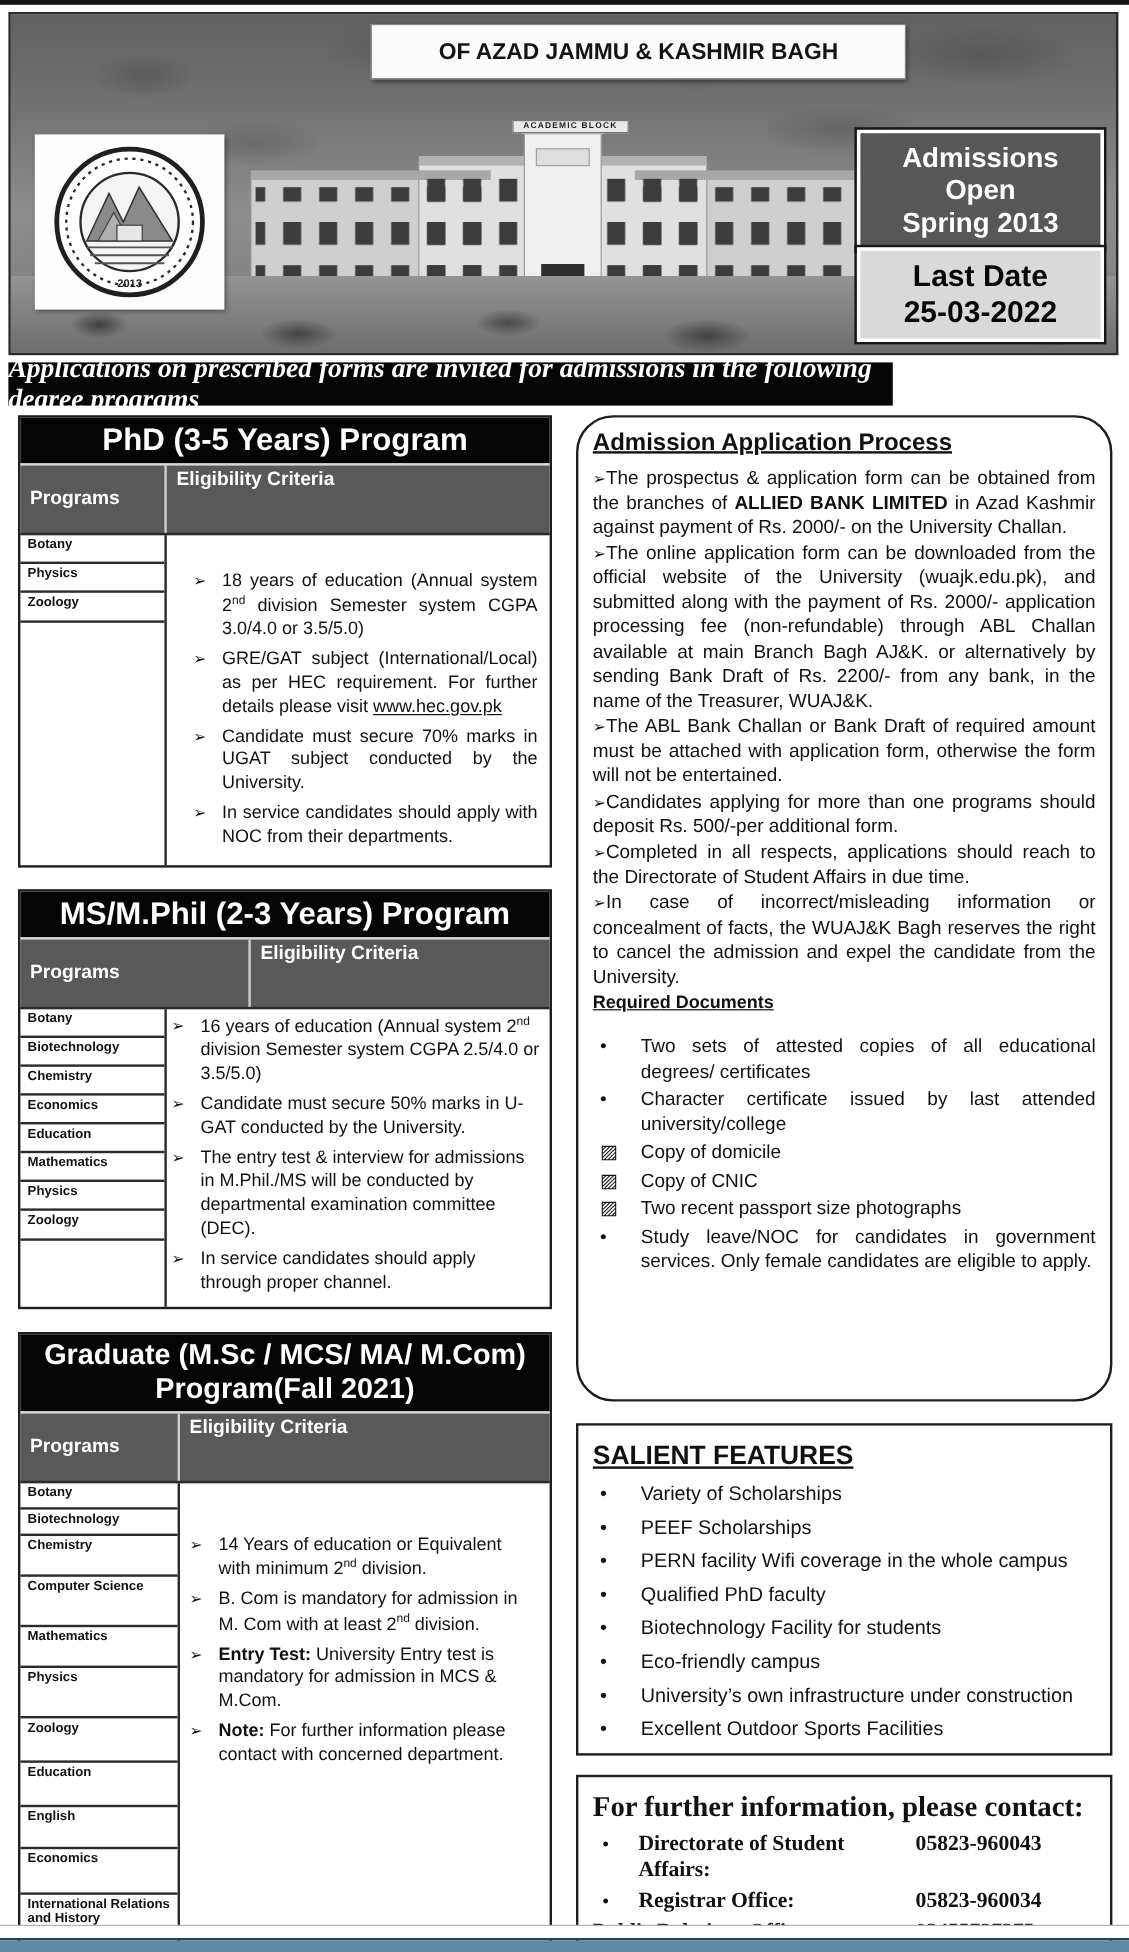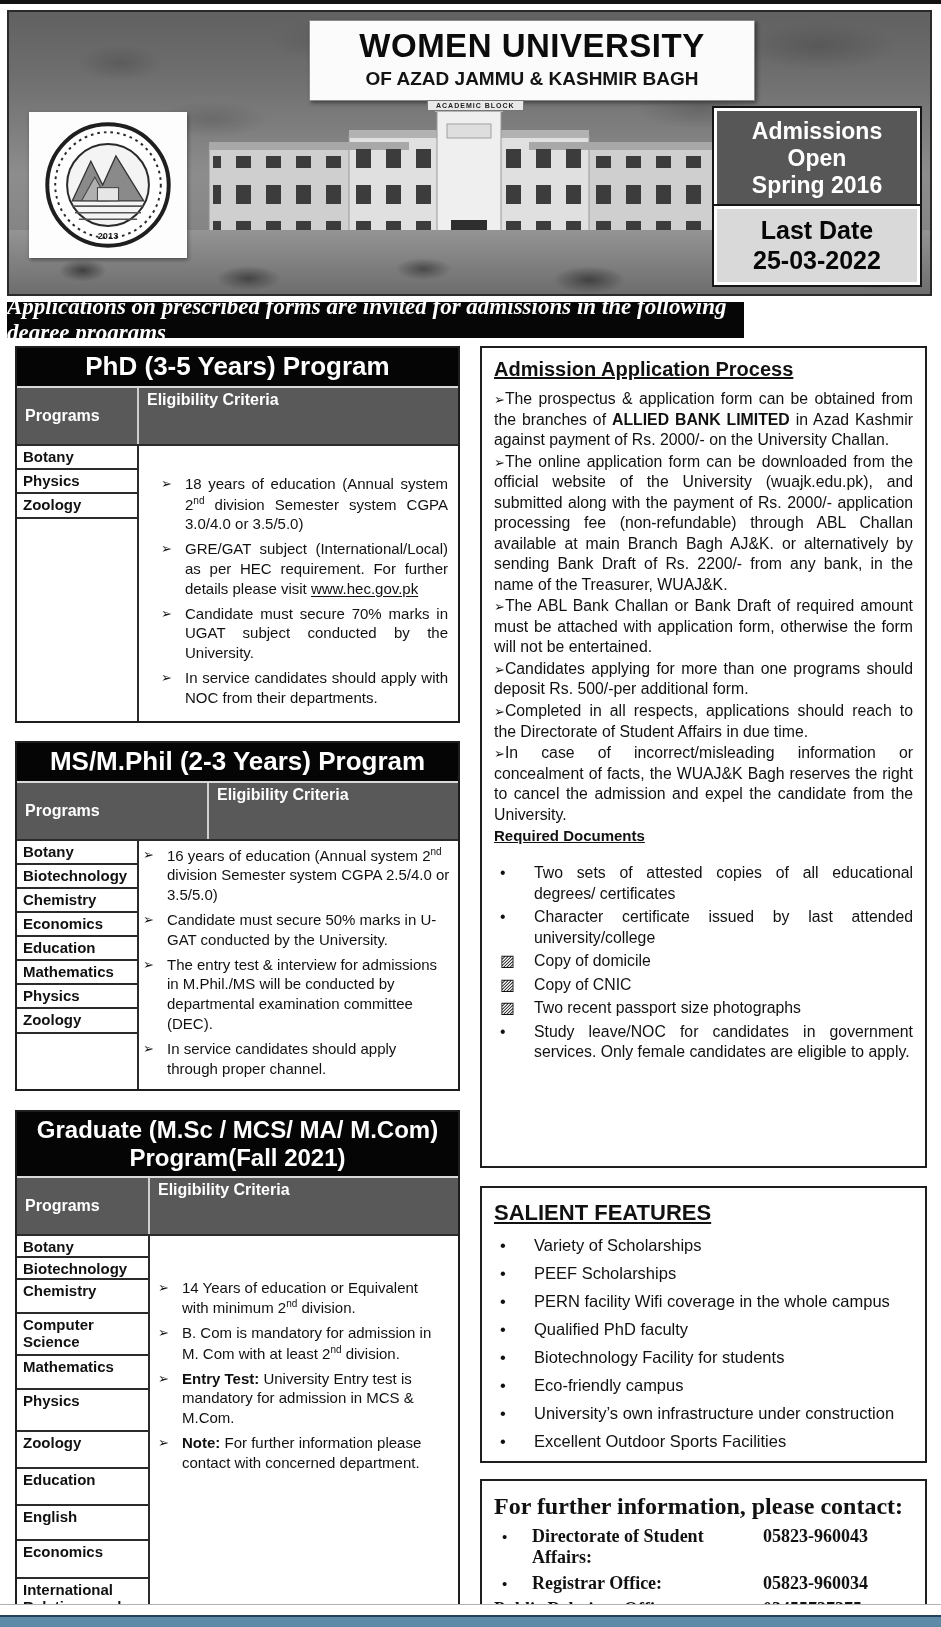--- a/index.html
+++ b/index.html
@@ -48,36 +48,36 @@
   .t2{margin-bottom:19px;}
   .ptable .title{background:#050505;color:#fff;font-weight:bold;text-align:center;padding:4px 2px;font-size:26px;line-height:1.15;}
   .ptable .title .tline2{font-size:24px;}
   .g-title{font-size:24px !important;}
   .thead{display:flex;background:#595959;color:#fff;font-weight:bold;font-size:16px;border-top:2px solid #d9d9d9;border-bottom:2px solid #2b2b2b;}
   .thead .hc1{padding:19px 8px;border-right:2px solid #cfcfcf;box-sizing:border-box;}
   .thead .hc2{flex:1;padding:3px 8px;}
   .w122{width:122px;} .w192{width:192px;} .w133{width:133px;}
   .tbody{display:flex;}
   .progcol{border-right:2px solid #2b2b2b;box-sizing:border-box;}
-  .pcell{border-bottom:2px solid #2b2b2b;font-weight:bold;font-size:15px;padding:2px 6px;box-sizing:border-box;line-height:1.15;}
+  .pcell{border-bottom:2px solid #2b2b2b;font-weight:bold;font-size:11px;padding:2px 6px;box-sizing:border-box;line-height:1.15;}
   .eligcell{flex:1;box-sizing:border-box;}
   .crit{display:flex;margin-bottom:5px;font-size:15px;line-height:1.32;}
   .crit .arr{width:24px;flex:none;font-size:13px;padding-top:1px;}
   .crit .ctext{flex:1;text-align:justify;padding-right:4px;}
   .elig-phd{padding:28px 6px 8px 22px;min-height:262px;}
   .elig-ms{padding:4px 4px 6px 4px;min-height:218px;}
   .elig-grad{padding:42px 6px 8px 8px;}
   .body-phd{min-height:262px;} .body-ms{min-height:218px;} .body-grad{min-height:474px;}
   .bedrow{display:flex;border-top:2px solid #2b2b2b;}
   .bedrow .bc1{width:133px;border-right:2px solid #2b2b2b;font-weight:bold;font-size:15px;padding:8px 6px;box-sizing:border-box;}
   .bedrow .bc2{flex:1;font-weight:bold;font-size:14.5px;padding:8px 8px;}
 
   
   .box{border:2px solid #1e1e1e;box-sizing:border-box;padding:8px 12px;background:#fff;}
-  .box-process{height:822px;overflow:hidden;}
+  .box-process{height:822px;overflow:hidden;border-radius:31px;}
   .box-features{height:277px;margin-top:18px;overflow:hidden;}
   .box-contact{height:146px;margin-top:16px;overflow:hidden;font-family:"Liberation Serif",serif;}
   .proc-head{font-size:20px;font-weight:bold;text-decoration:underline;margin:2px 0 8px;}
   .proc-p{font-size:15.8px;line-height:1.3;text-align:justify;margin-bottom:1px;}
   .proc-p .arr2{font-size:13px;}
   .docs-head{font-size:15px;font-weight:bold;text-decoration:underline;margin:2px 0 19px;}
   .doc-row{display:flex;font-size:15.8px;line-height:1.3;margin-bottom:3px;}
   .doc-row .dg{width:34px;flex:none;padding-left:6px;}
   .doc-row .dt{flex:1;text-align:justify;}
   .feat-head{font-size:22px;font-weight:bold;text-decoration:underline;margin:4px 0 10px;}
@@ -124,42 +124,41 @@
       <rect x="238" y="6" width="64" height="154" fill="#efefef" stroke="#9a9a9a"></rect>
       <rect x="236" y="0" width="68" height="8" fill="#b5b5b5"></rect>
       <rect x="252" y="116" width="36" height="44" fill="#2e2e2e"></rect>
       <rect x="248" y="20" width="44" height="14" fill="#dedede" stroke="#a0a0a0"></rect>
       <rect x="0" y="158" width="540" height="4" fill="#707070"></rect>
     </svg>
     <div class="grass"></div>
     <div class="bushes"></div>
 
     <div class="title-box">
-      <div class="uni-name">WOMEN UNIVERSITY</div>
       <div class="uni-sub">OF AZAD JAMMU &amp; KASHMIR BAGH</div>
     </div>
 
     <div class="academic-sign">ACADEMIC BLOCK</div>
 
     <div class="logo-card">
       <svg width="132" height="132" viewBox="0 0 100 100">
         <circle cx="50" cy="50" r="46" fill="#ffffff" stroke="#1f1f1f" stroke-width="3"></circle>
         <circle cx="50" cy="50" r="40" fill="#ffffff" stroke="#2a2a2a" stroke-width="1.5" stroke-dasharray="2 3"></circle>
         <circle cx="50" cy="50" r="31" fill="#f4f4f4" stroke="#2a2a2a" stroke-width="1.5"></circle>
         <polygon points="23,62 37,32 46,50 56,28 77,62" fill="#8a8a8a" stroke="#333" stroke-width="1"></polygon>
         <polygon points="30,62 40,44 50,62" fill="#b0b0b0" stroke="#444" stroke-width="0.8"></polygon>
         <path d="M23 66 h54 M25 71 h50 M28 76 h44" stroke="#555" stroke-width="1.2" fill="none"></path>
         <rect x="42" y="52" width="16" height="10" fill="#e6e6e6" stroke="#444" stroke-width="0.8"></rect>
         <text x="50" y="91" text-anchor="middle" font-size="7" font-weight="bold" fill="#1c1c1c">2013</text>
       </svg>
     </div>
 
     <div class="badge badge-open">
       <div>Admissions Open</div>
-      <div>Spring 2016</div>
+      <div>Spring 2013</div>
     </div>
     <div class="badge badge-date">
       <div>Last Date</div>
       <div>25-03-2022</div>
     </div>
   </div>
 
   <div class="banner">Applications on prescribed forms are invited for admissions in the following degree programs</div>
 
   <div class="content">

